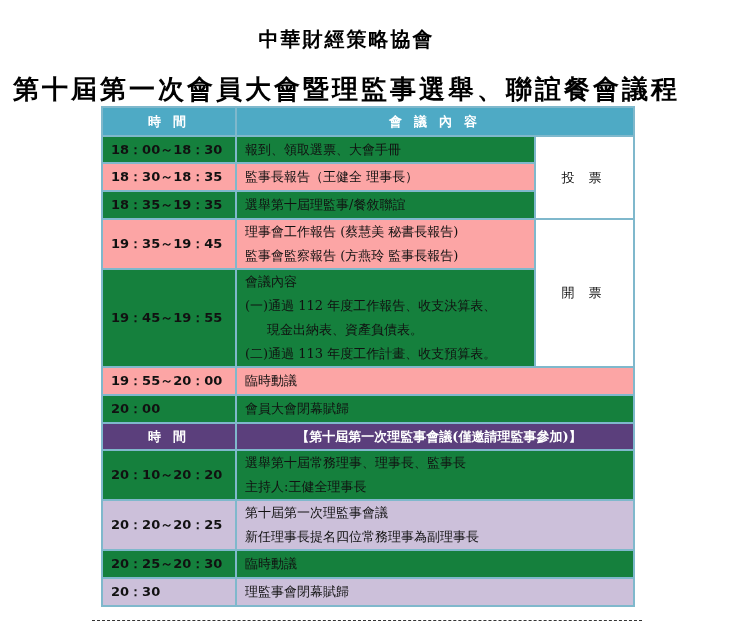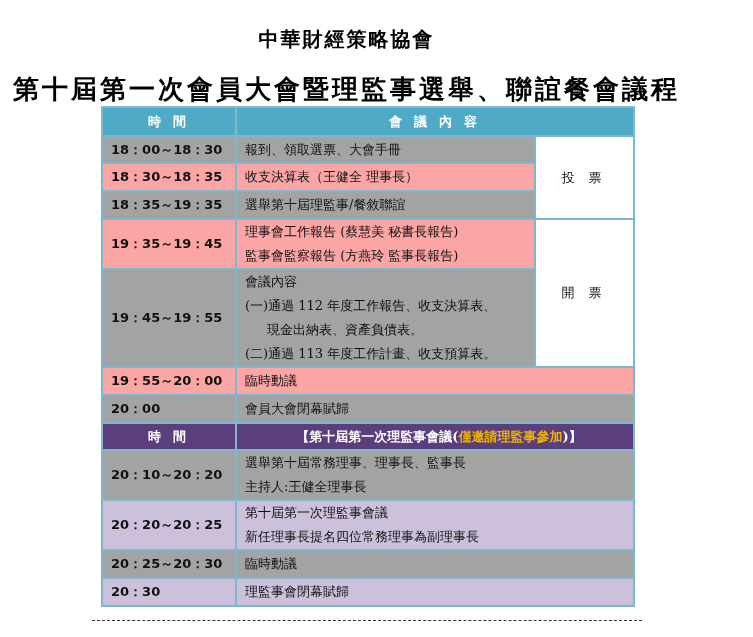--- a/index.html
+++ b/index.html
@@ -13,23 +13,23 @@
                    border-collapse: collapse; table-layout: fixed; }
     table.agenda td { border: 2px solid #7fb8cc; padding: 0 0 0 8px; vertical-align: middle;
                       font-size: 13px; line-height: 24px; }
     col.c1 { width: 134px; } col.c2 { width: 299px; } col.c3 { width: 99px; }
     .time { font-family: "DejaVu Sans", "Liberation Sans", sans-serif; font-weight: bold; font-size: 13px; }
     .hdr-blue td { background: #4eaac5; color: #fff; font-weight: bold; text-align: center; padding: 0;
                    height: 27px; letter-spacing: 12px; }
     .hdr-purple td { background: #5b3f7c; color: #fff; font-weight: bold; text-align: center; padding: 0;
                      height: 25px; font-size: 14px; }
     .hdr-purple td.h-time { letter-spacing: 12px; }
-    .hl { color: #eab308; }
+    .hl { color: #ffffff; }
     .lb td { background: #fca5a5; }
-    .wh td { background: #a3a3a3; }
+    .wh td { background: #15803d; }
     .pu td { background: #ccc0da; }
     td.side { background: #ffffff !important; text-align: center; padding: 0; letter-spacing: 14px; }
     .indent { padding-left: 22px; display: block; }
     .r1 td { height: 25px; } .r2 td { height: 26px; } .r3 td { height: 26px; }
     .r4 td { height: 44px; } .r5 td { height: 88px; } .r6 td { height: 26px; } .r7 td { height: 26px; }
     .r8 td { height: 44px; } .r9 td { height: 42px; } .r10 td { height: 26px; } .r11 td { height: 26px; }
     .dash { position: absolute; left: 92px; top: 620px; width: 550px; height: 0;
             border-top: 1px dashed #333; }
   </style>
 </head>
@@ -50,21 +50,21 @@
     <td colspan="2">會議內容</td>
   </tr>
 
   <tr class="wh r1">
     <td class="time">18：00～18：30</td>
     <td>報到、領取選票、大會手冊</td>
     <td class="side" rowspan="3">投票</td>
   </tr>
   <tr class="lb r2">
     <td class="time">18：30～18：35</td>
-    <td>收支決算表（王健全 理事長）</td>
+    <td>監事長報告（王健全 理事長）</td>
   </tr>
   <tr class="wh r3">
     <td class="time">18：35～19：35</td>
     <td>選舉第十屆理監事/餐敘聯誼</td>
   </tr>
   <tr class="lb r4">
     <td class="time">19：35～19：45</td>
     <td>
       <span style="display:block">理事會工作報告 (蔡慧美 秘書長報告)</span>
       <span style="display:block">監事會監察報告 (方燕玲 監事長報告)</span>

